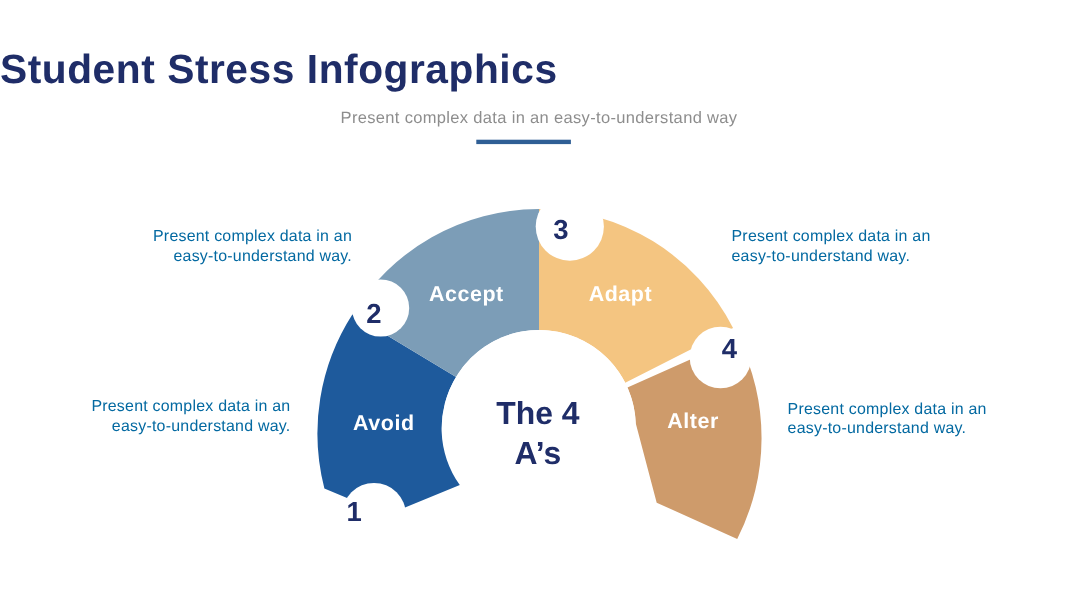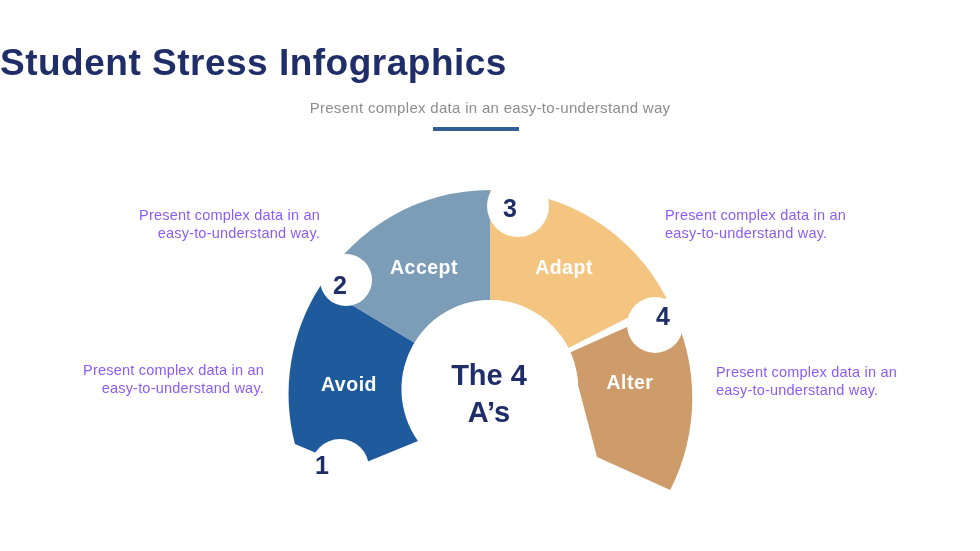--- a/index.html
+++ b/index.html
@@ -12,21 +12,21 @@
     font-size:37px;font-weight:bold;color:#1F2D68;letter-spacing:0.5px;
   }
   .subtitle{
     position:absolute;left:0;top:99px;width:980px;text-align:center;
     font-size:15px;color:#8D8D8D;letter-spacing:0.3px;
   }
   .divider{
     position:absolute;left:433px;top:127px;width:86px;height:4px;background:#2F5F95;
   }
   .desc{
-    position:absolute;font-size:14.5px;line-height:17.5px;color:#8b5cf6;letter-spacing:0.2px;white-space:nowrap;
+    position:absolute;font-size:14.5px;line-height:17.5px;color:#0369a1;letter-spacing:0.2px;white-space:nowrap;
   }
   .desc.align-right{text-align:right;}
   .desc.align-left{text-align:left;}
   #desc-accept{right:660px;top:207px;}
   #desc-avoid{right:716px;top:362px;}
   #desc-adapt{left:665px;top:207px;}
   #desc-alter{left:716px;top:364px;}
   svg{position:absolute;left:0;top:0;}
   .seg-label{
     font-family:"Liberation Sans","DejaVu Sans",sans-serif;

